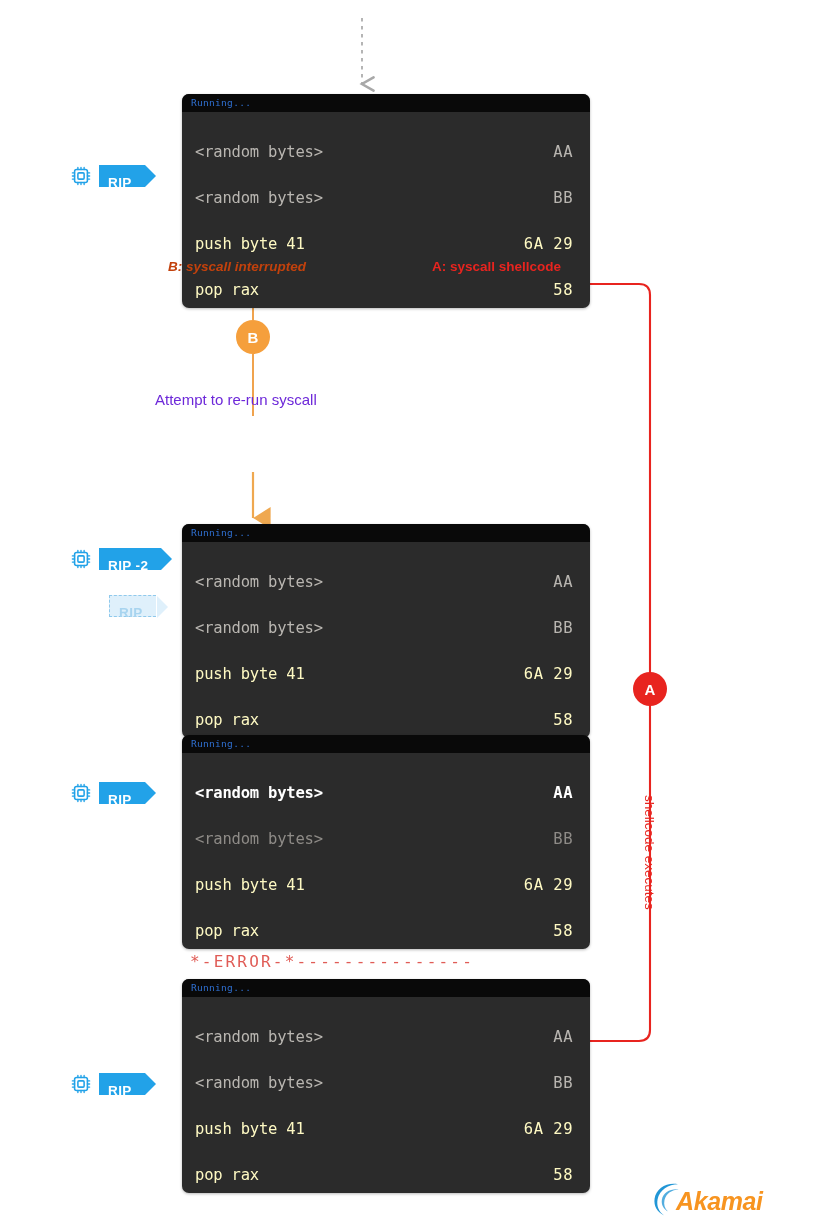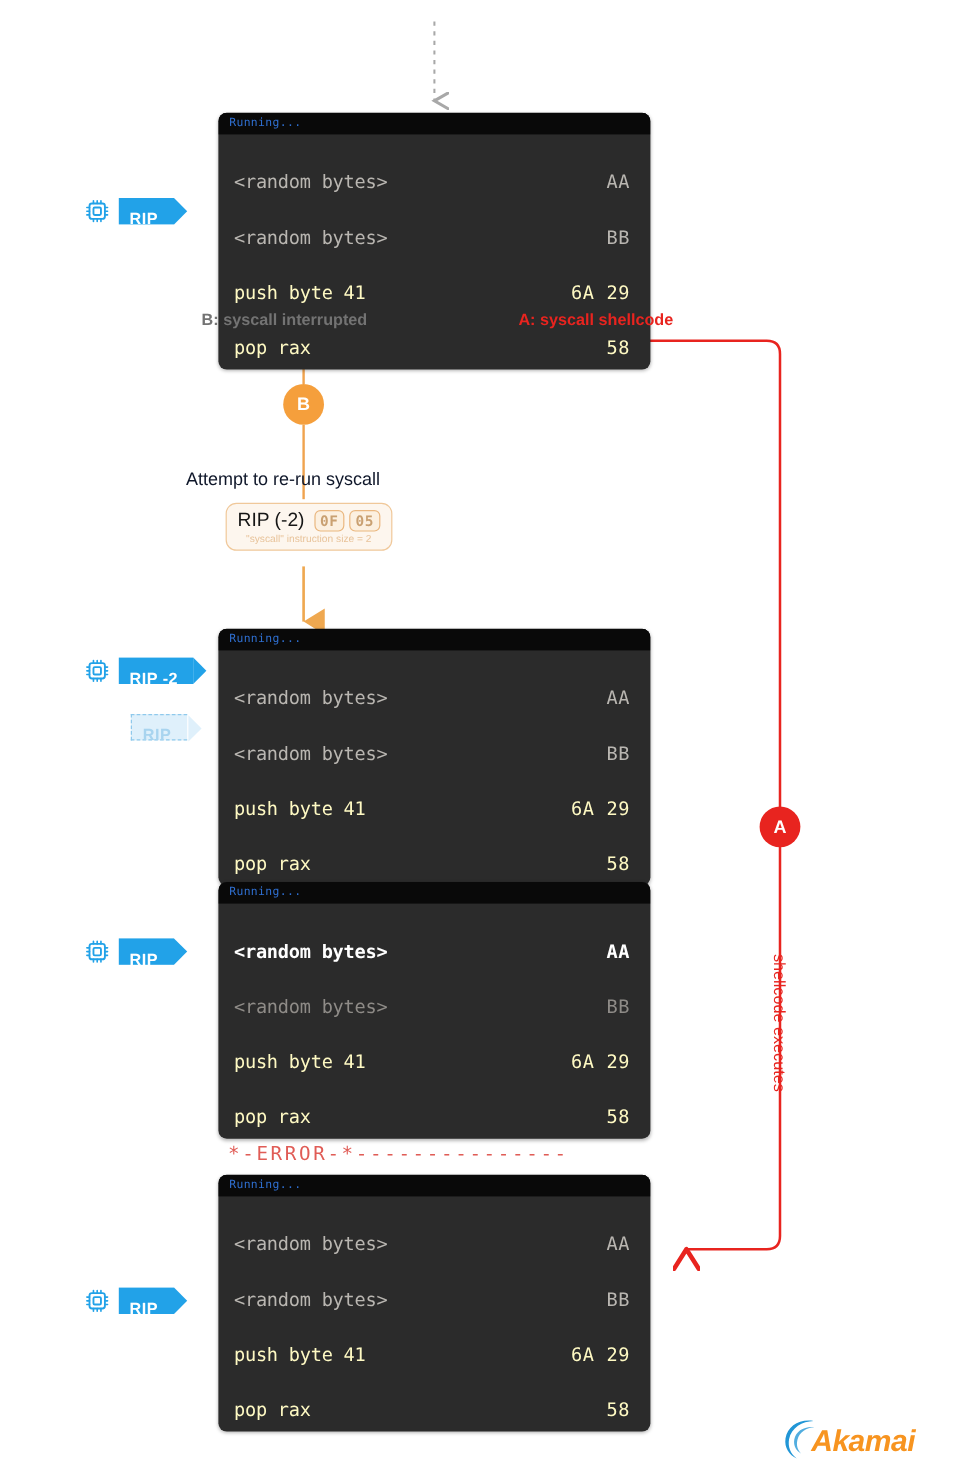--- a/index.html
+++ b/index.html
@@ -12,21 +12,21 @@
     overflow:hidden;
   }
   #stage { position:absolute; inset:0; }
 
   
   #wires { position:absolute; left:0; top:0; width:814px; height:1220px; pointer-events:none; }
 
   
   .term {
     position:absolute;
-    width:360px;
+    width:408px;
     background:#2b2b2b;
     border-radius:7px;
     overflow:hidden;
     box-shadow:0 1px 3px rgba(0,0,0,.28);
   }
   .term-title {
     height:18px;
     background:#090909;
     color:#2f6fd0;
     font-family:"DejaVu Sans Mono","Liberation Mono",monospace;
@@ -95,39 +95,39 @@
   .rip.ghost .pennant::after{ border-left-color:#dff0fb; right:-12px; }
   .rip.ghost .chip { opacity:.45; }
 
   
   .blabel {
     position:absolute;
     font-size:13.5px;
     font-weight:bold;
     white-space:nowrap;
   }
-  .blabel.b { color:#737373; }
+  .blabel.b { color:#c2410c;font-style:italic; }
   .blabel.a { color:#e8241f; }
 
   
   .circ {
     position:absolute;
     width:34px; height:34px;
     border-radius:50%;
     display:flex; align-items:center; justify-content:center;
     color:#ffffff; font-weight:bold; font-size:15px;
   }
   .circ.b { background:#f59f3c; }
   .circ.a { background:#e8241f; }
 
   
   .cap {
     position:absolute;
     font-size:15px;
-    color:#0f172a;
+    color:#6d28d9;
     line-height:20px;
     white-space:pre-line;
   }
   .cap.right { text-align:right; }
 
   
   .callout {
     position:absolute;
     background:#fdf6ee;
     border:1.4px solid #f0c89a;
@@ -265,30 +265,20 @@
   </div>
 
   <div class="blabel b" style="left:168px; top:259px;">B: syscall interrupted</div>
   <div class="blabel a" style="left:432px; top:259px;">A: syscall shellcode</div>
 
   <div class="circ b" style="left:236px; top:320px;">B</div>
   <div class="circ a" style="left:633px; top:672px;">A</div>
 
   <div class="cap" style="left:155px; top:390px;">Attempt to re-run syscall</div>
 
-  <div class="callout" style="left:188px; top:419px;">
-    <div class="callout-main">
-      <span class="callout-label">RIP (-2)</span>
-      <span class="hexrow">
-        <span class="hexbox">0F</span>
-        <span class="hexbox">05</span>
-      </span>
-    </div>
-    <div class="callout-sub">"syscall" instruction size = 2</div>
-  </div>
 
   <div class="term" style="left:182px; top:524px;">
     <div class="term-title">Running...</div>
     <div class="term-body">
       <div class="trow grey">
         <span class="asm">&lt;random bytes&gt;</span>
         <span class="hex">AA</span>
       </div>
       <div class="trow grey">
         <span class="asm">&lt;random bytes&gt;</span>

